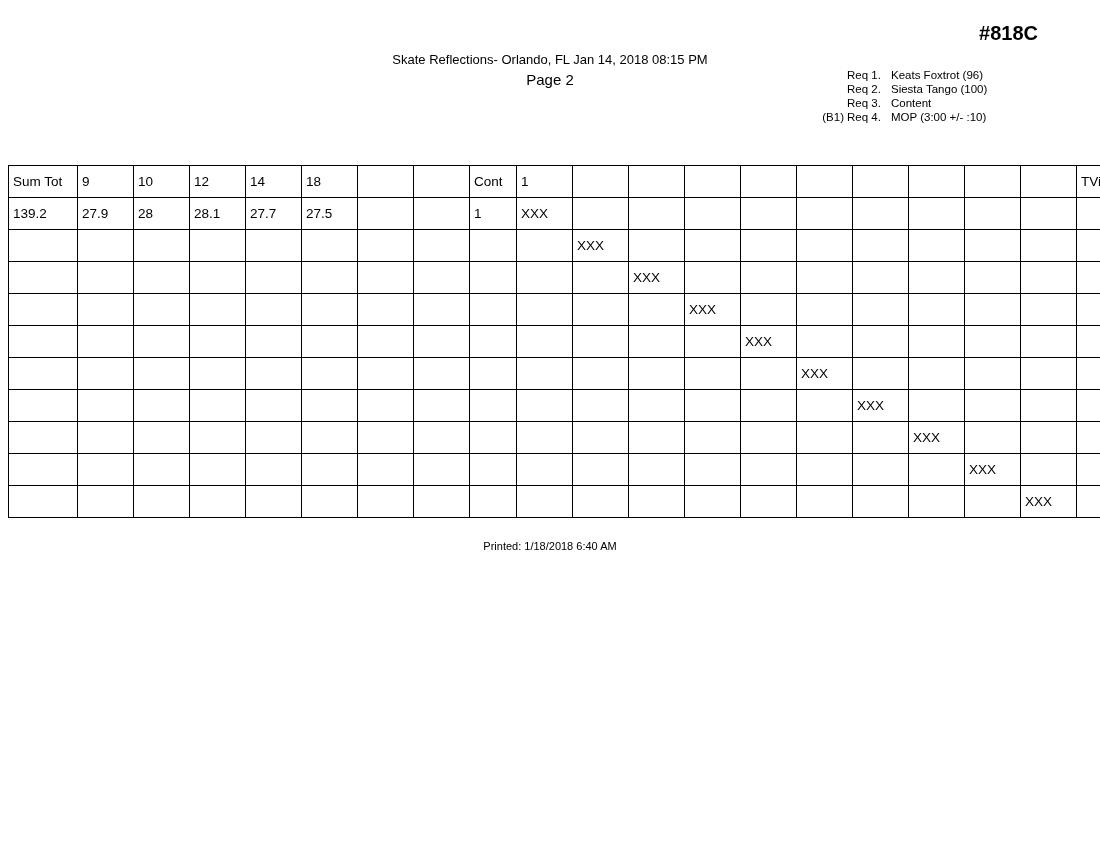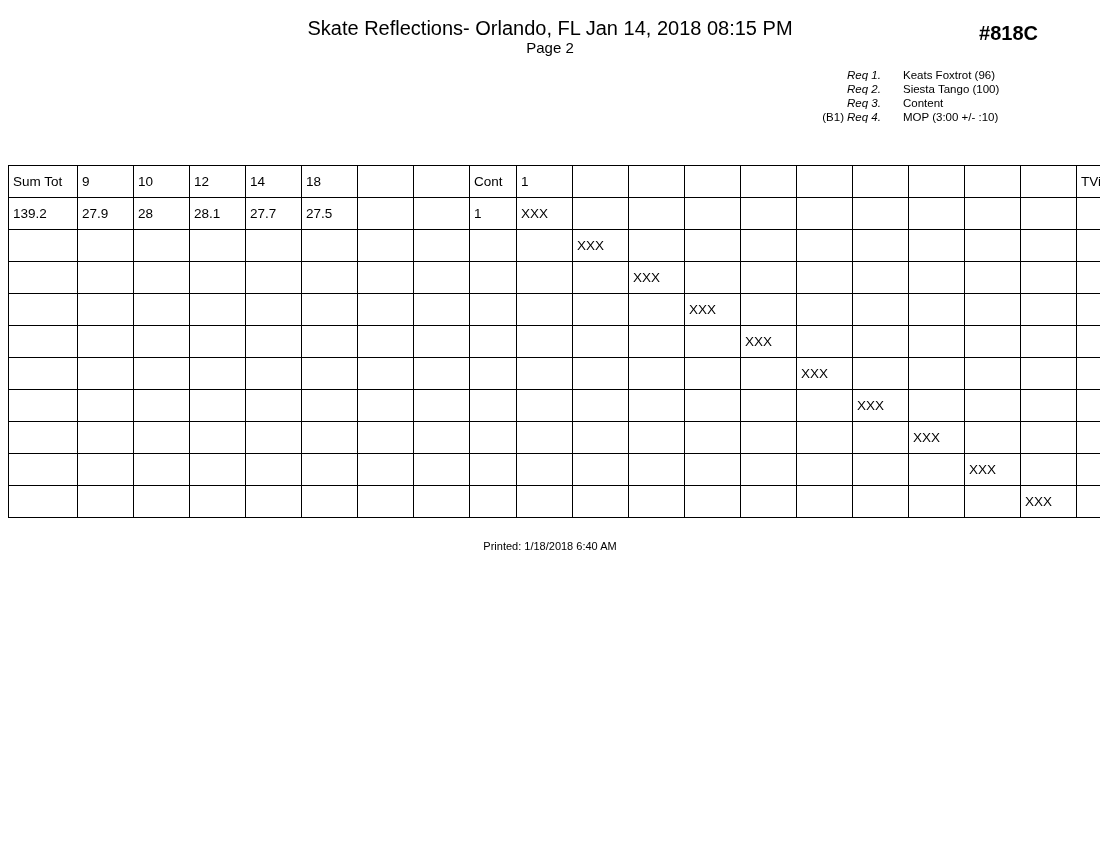--- a/index.html
+++ b/index.html
@@ -27,22 +27,23 @@
     width: 1100px;
     padding-top: 18px;
   }
   .line1 {
     font-size: 19px;
     font-weight: bold;
     letter-spacing: 0.1px;
     line-height: 22px;
   }
   .line2 {
-    font-size: 20px;
+    font-size: 13px;
     line-height: 20px;
+    margin-top: 32px;
   }
   .line3 {
     font-size: 19px;
     font-weight: bold;
     line-height: 24px;
     margin-top: 3px;
   }
   .line4 {
     font-size: 15px;
     line-height: 20px;
@@ -72,22 +73,21 @@
     height: 14px;
   }
   .req-prefix {
     display: inline-block;
     width: 26px;
     text-align: right;
     padding-right: 3px;
   }
   .req-label {
     display: inline-block;
-    width: 56px;
-    font-style: italic;
+    width: 44px;
   }
   .req-text {
     display: inline-block;
   }
 
   
   .grid-wrap {
     position: absolute;
     left: 8px;
     top: 165px;

